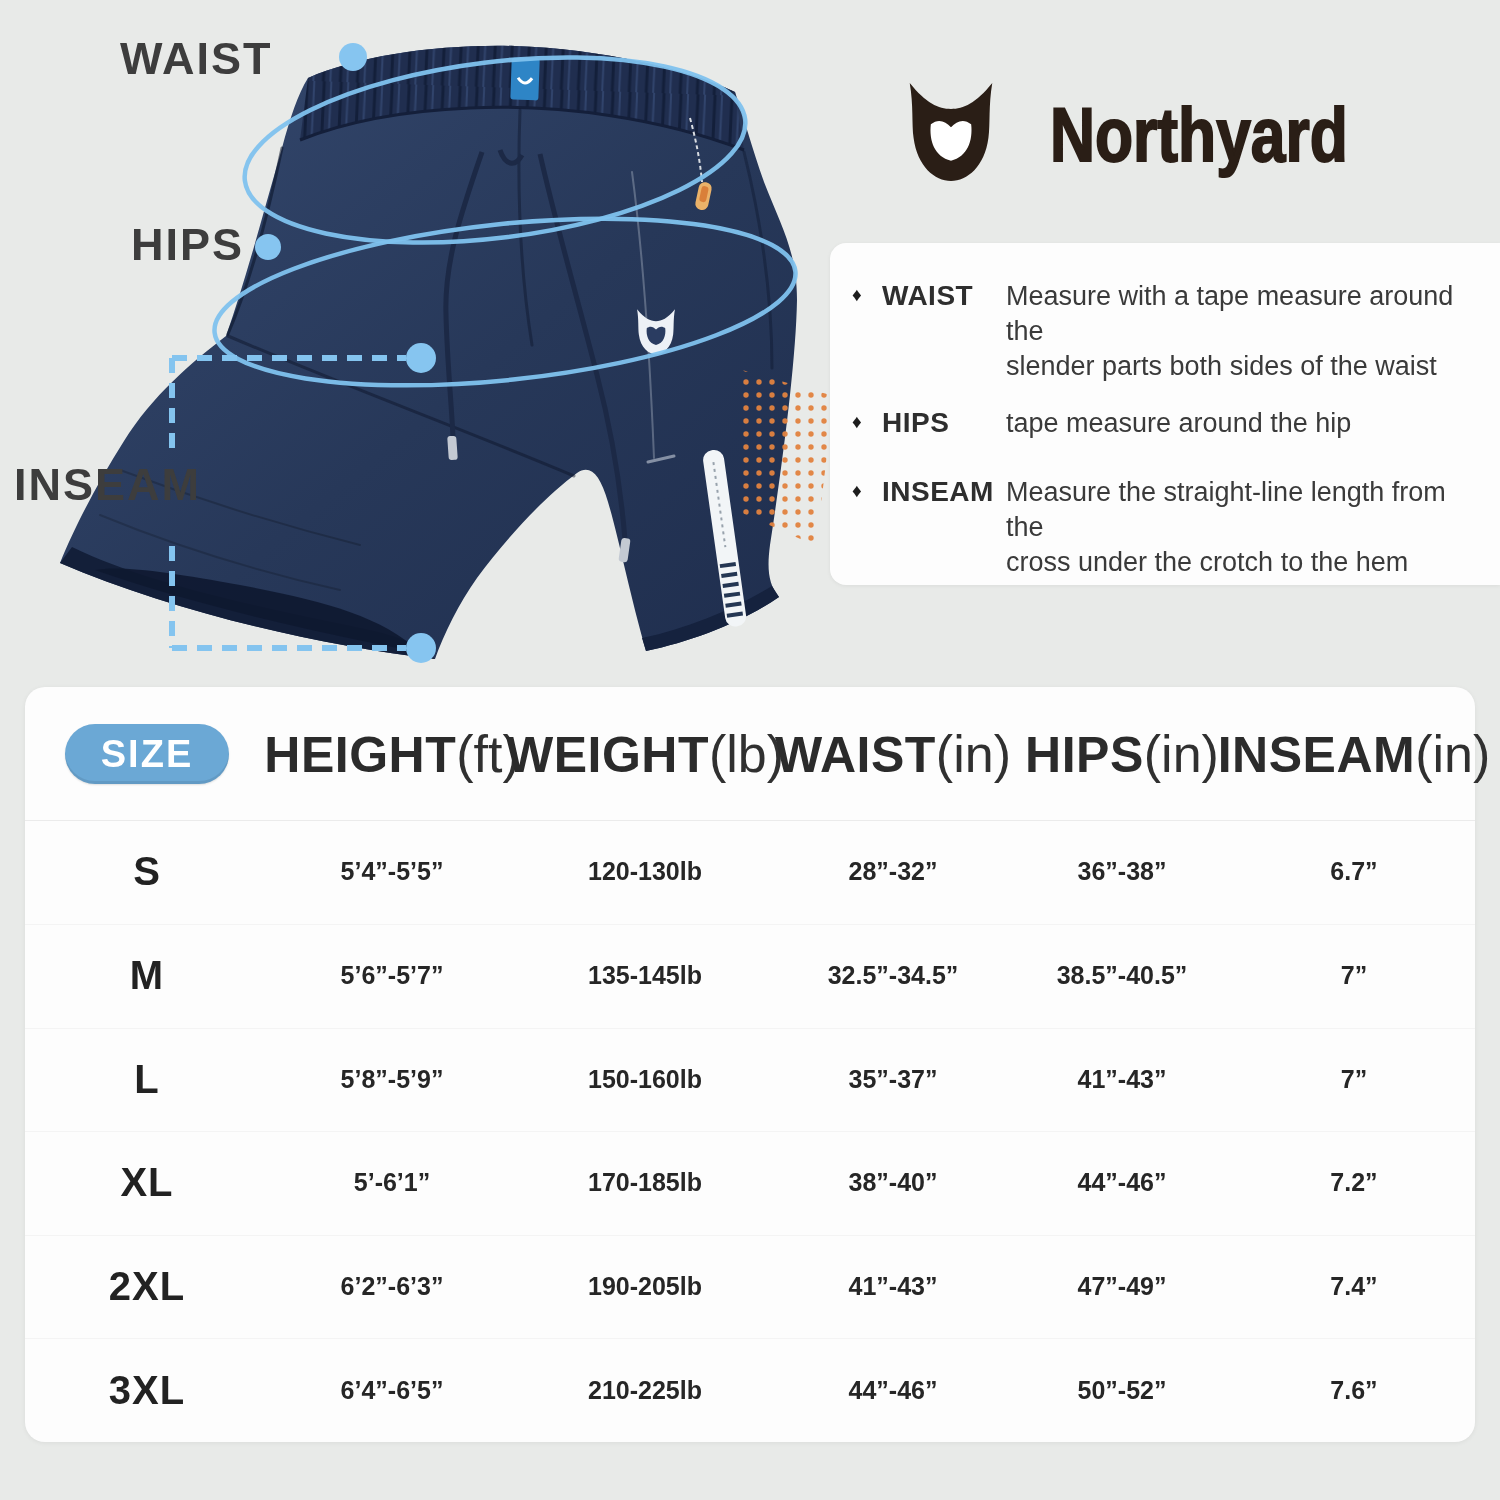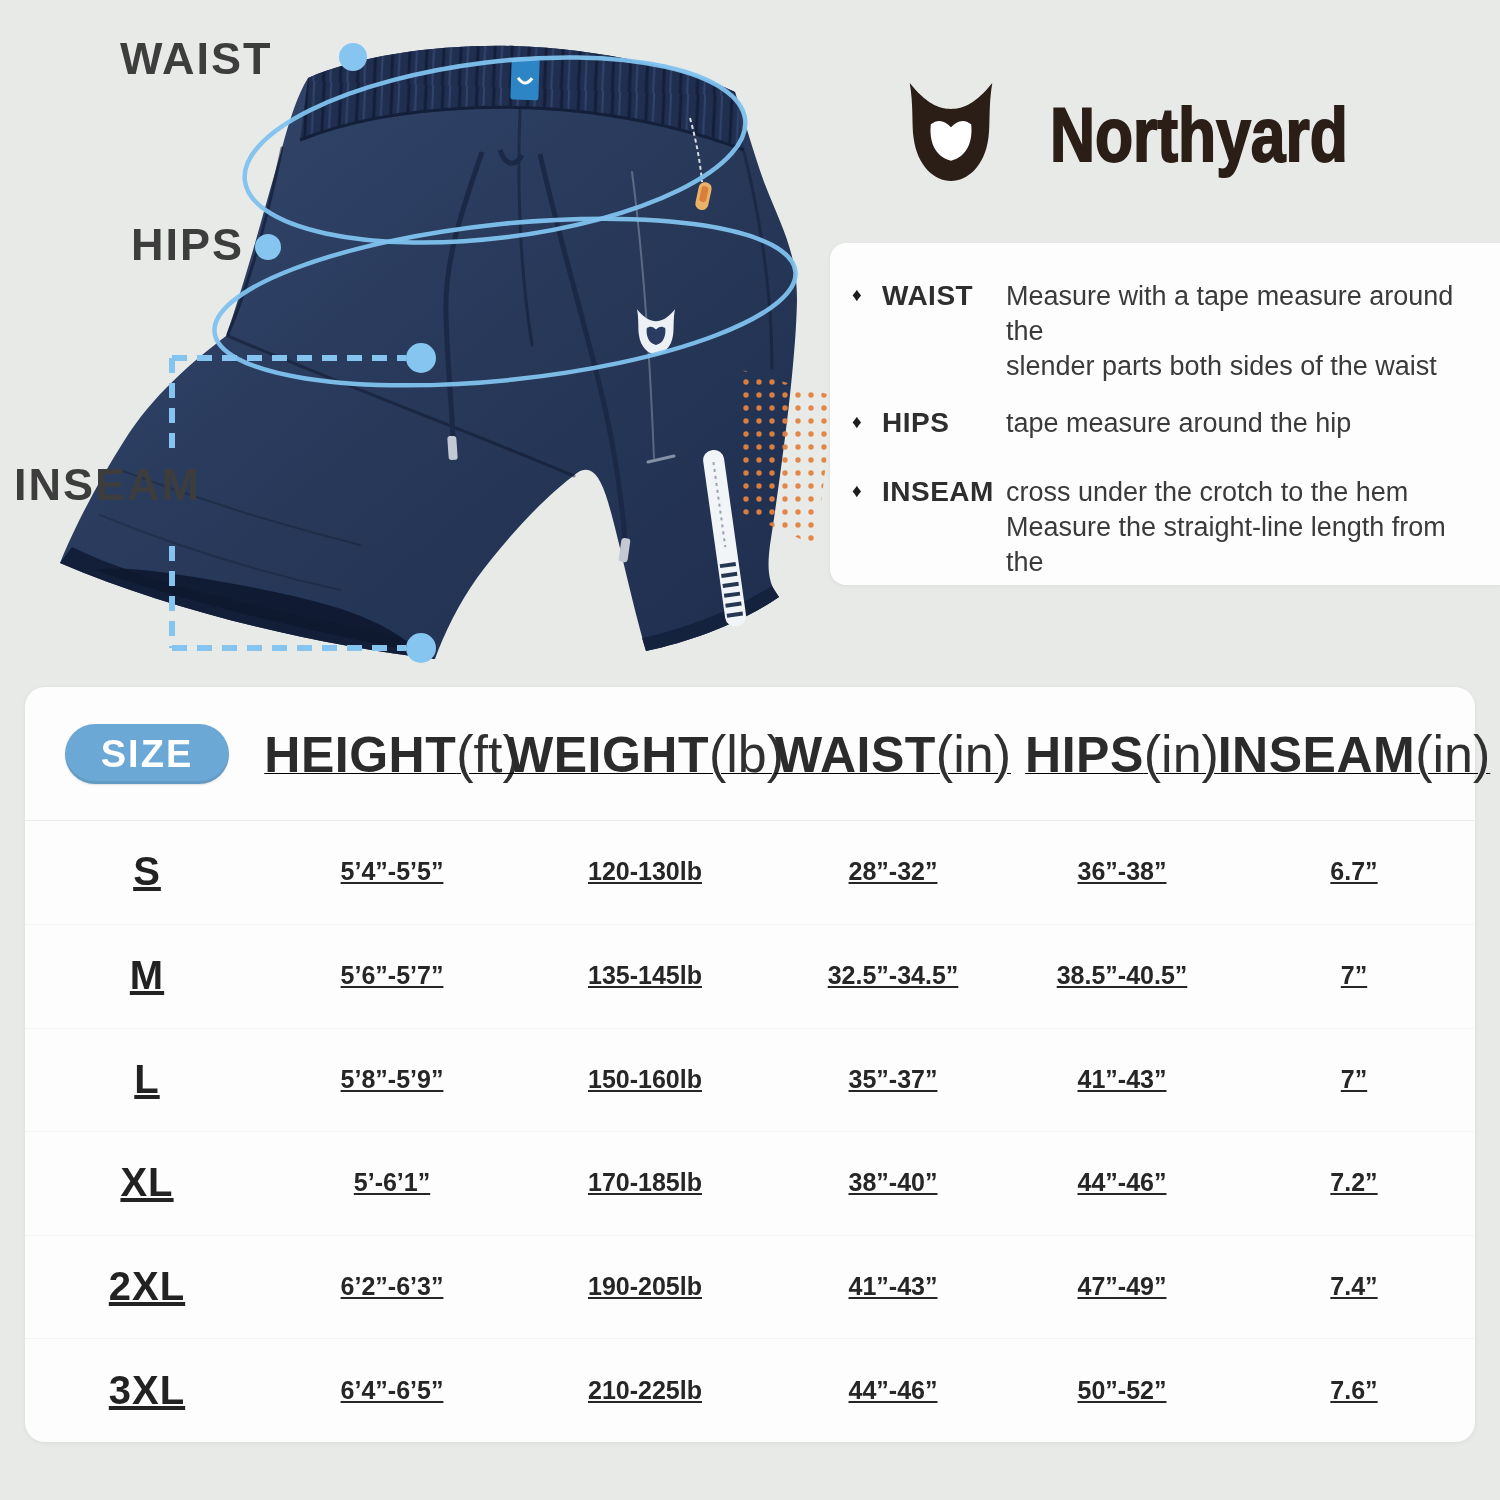--- a/index.html
+++ b/index.html
@@ -55,21 +55,21 @@
     background:#fdfdfd;border-radius:20px;
     box-shadow:0 1px 5px rgba(0,0,0,.06);
   }
   .size-grid{
     position:absolute;inset:0;
     display:grid;
     grid-template-columns:244px 246px 260px 236px 222px 242px;
     grid-template-rows:133px repeat(6,103.66px);
     align-items:center;justify-items:center;
   }
-  .cell{white-space:nowrap;text-decoration:underline;}
+  .cell{white-space:nowrap;}
   .head-label{font-size:50px;font-weight:bold;color:#2b2b2b;letter-spacing:.5px;}
   .head-unit{font-size:52px;font-weight:400;color:#303030;}
   .size-pill{
     display:inline-block;min-width:164px;height:60px;line-height:60px;
     background:#6ba8d5;border-radius:31px;text-align:center;
     color:#ffffff;font-size:38px;font-weight:bold;letter-spacing:2px;
     box-shadow:inset 0 -3px 0 rgba(0,0,0,.08), 0 1px 2px rgba(0,0,0,.12);
   }
   .size-name{font-size:40px;font-weight:bold;color:#222222;letter-spacing:1px;}
   .val{font-size:25px;font-weight:bold;color:#262626;}
@@ -234,22 +234,22 @@
         <span class="instr-bullet">♦</span>
         <span class="instr-term">HIPS</span>
         <span class="instr-desc">
           <div>tape measure around the hip</div>
         </span>
       </div>
       <div class="instr-row last">
         <span class="instr-bullet">♦</span>
         <span class="instr-term">INSEAM</span>
         <span class="instr-desc">
+          <div>Measure the straight-line length from the</div>
           <div>cross under the crotch to the hem</div>
-          <div>Measure the straight-line length from the</div>
         </span>
       </div>
     </div>
   </div>
 
   <div class="table-card">
     <div class="row-line header" style="top:133px"></div>
     <div class="row-line" style="top:237px"></div>
     <div class="row-line" style="top:341px"></div>
     <div class="row-line" style="top:444px"></div>

